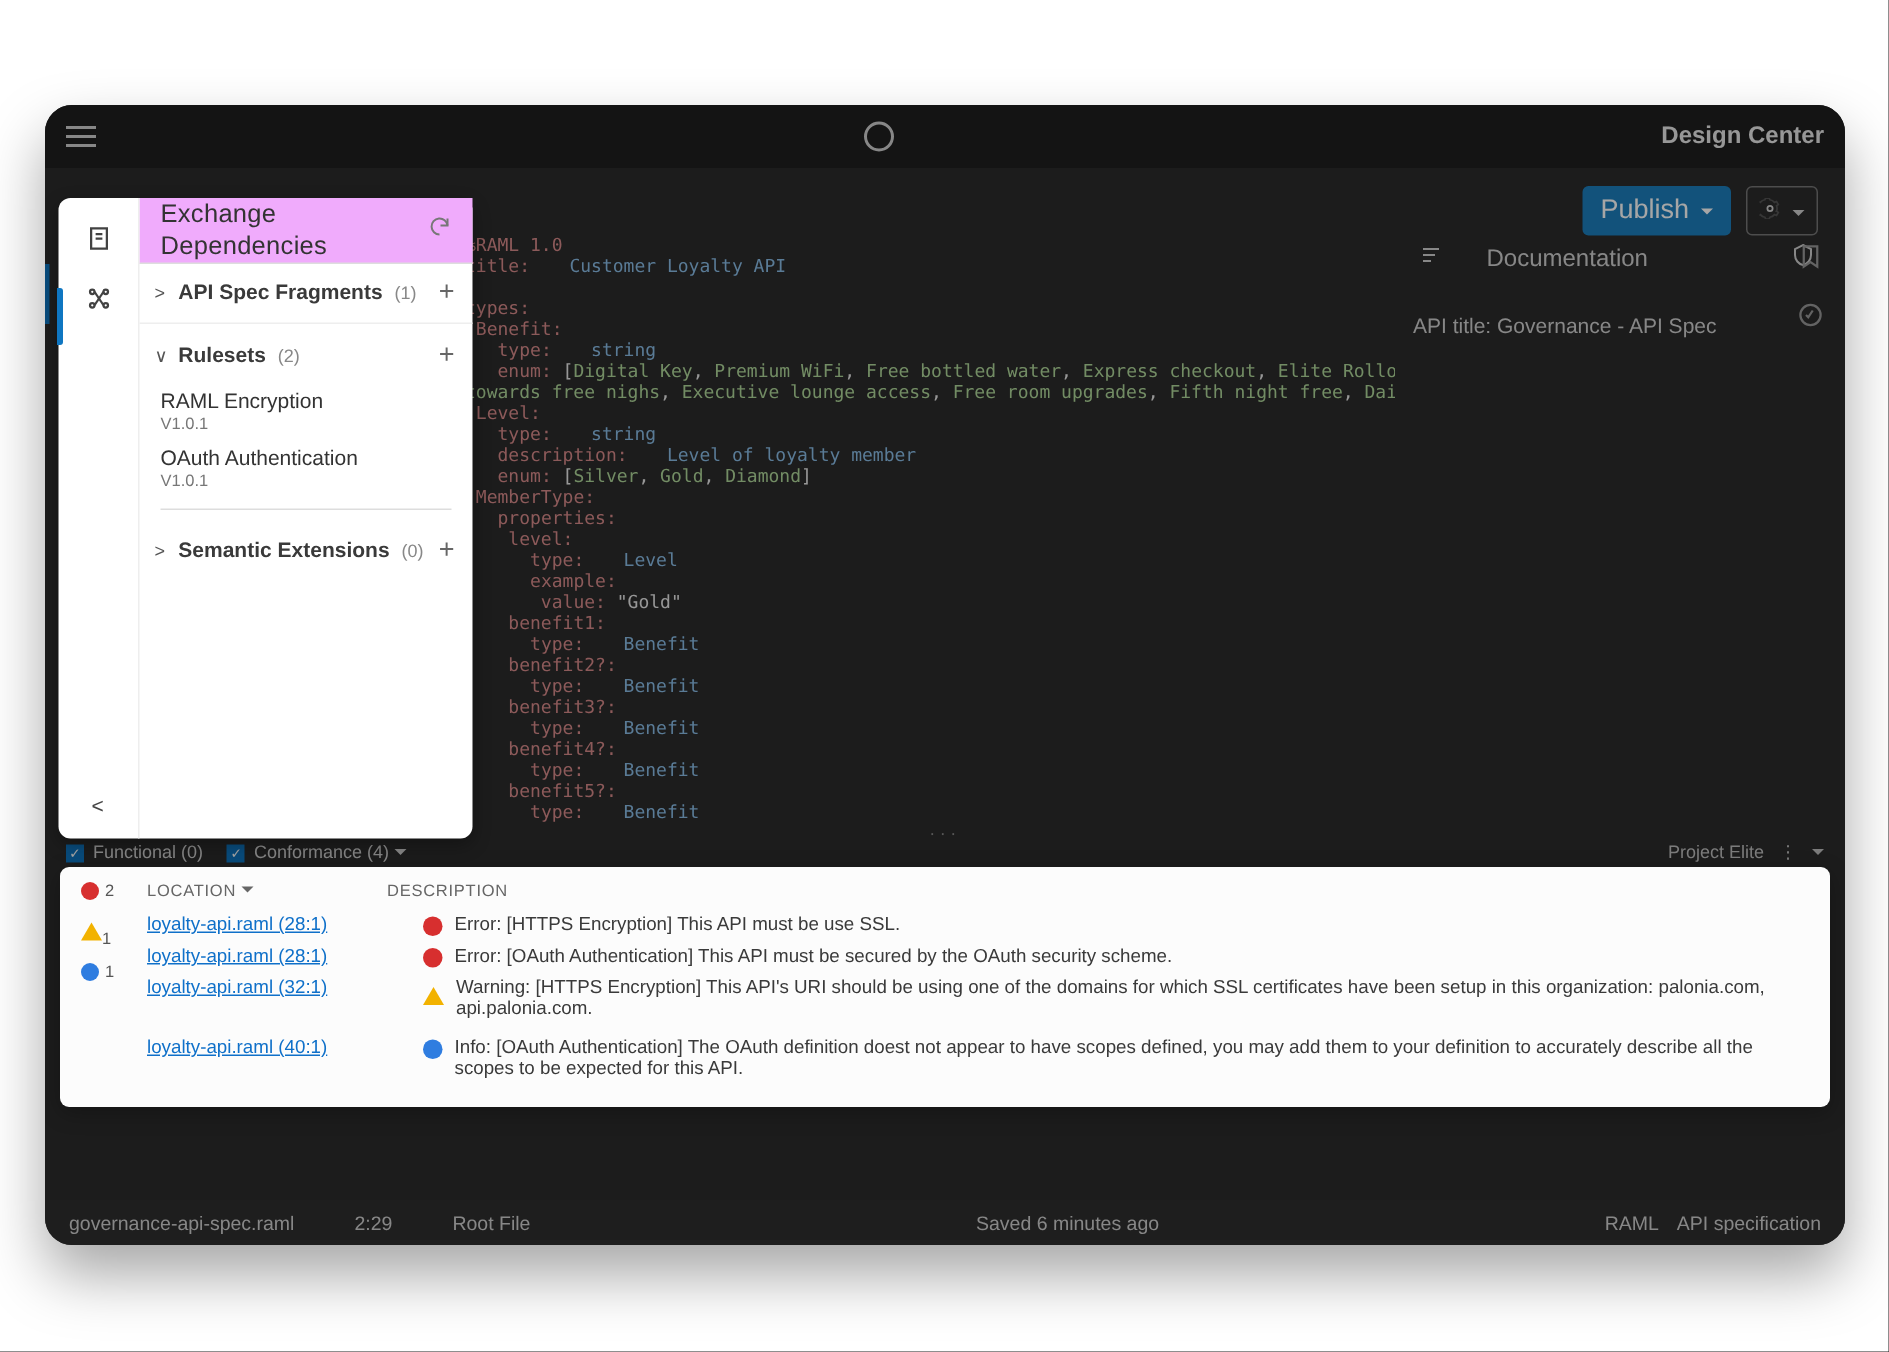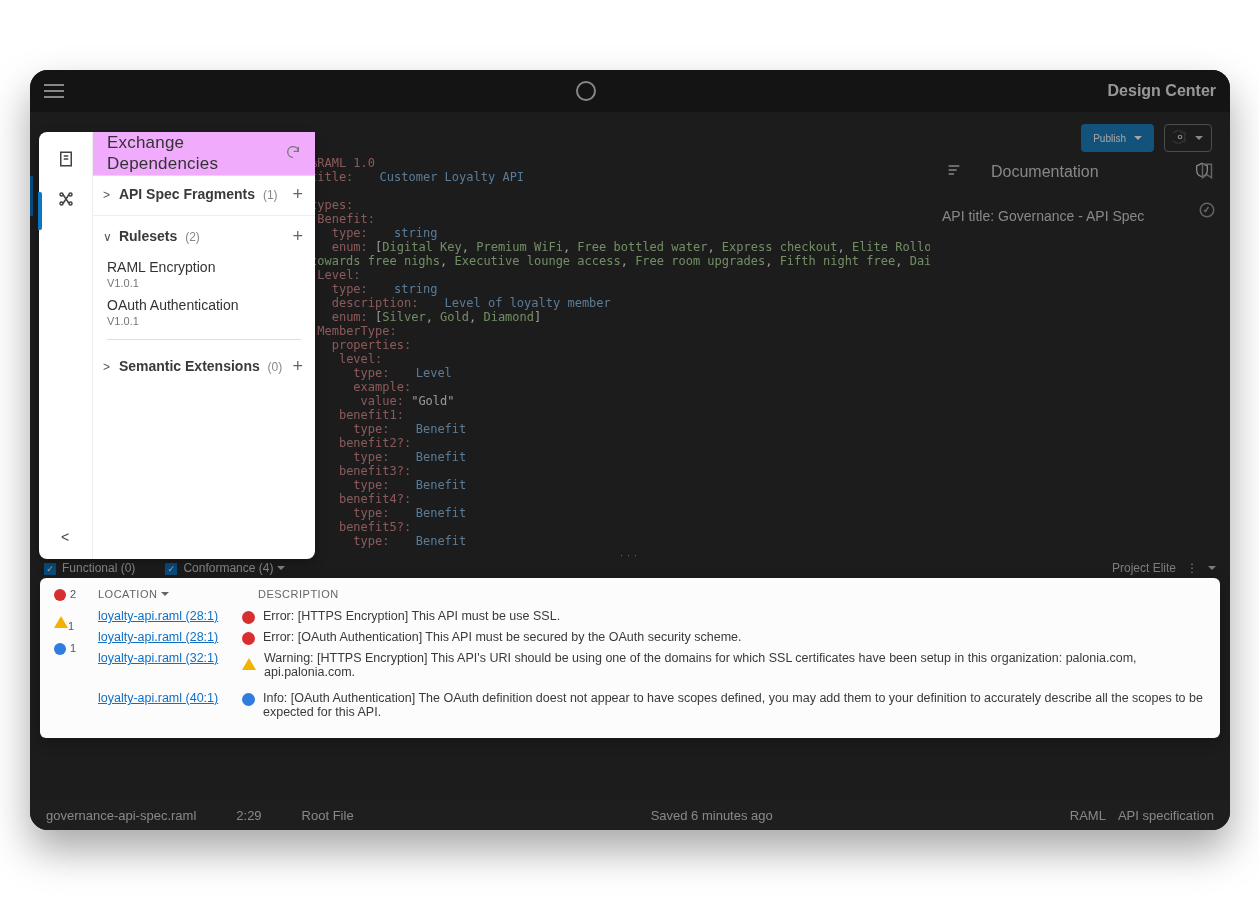--- a/index.html
+++ b/index.html
@@ -59,23 +59,22 @@
   .toolbar-row {
     position: absolute;
     right: 18px;
     top: 54px;
     display: flex;
     gap: 10px;
   }
   .btn {
     border-radius: 4px;
     display: inline-flex;
-    align-items: center;
     padding: 5px 12px;
-    font-size: 10px;
+    font-size: 18px;
     gap: 8px;
   }
   .btn-publish {
     background: #1d7fbd;
     color: #fff;
   }
   .btn-gear {
     background: #2b2b2b;
     border: 1px solid #777;
     color: #cfcfcf;
@@ -200,21 +199,21 @@
     display:flex; flex-direction:column; gap:18px; align-items:center;
     color:#999;
   }
 
   
   .filter-row {
     position: absolute;
     left: 10px; right: 10px;
     top: 488px;
     height: 20px;
-    display:flex; align-items:center; gap:30px;
+    display:flex; align-items:center; gap:16px;
     font-size:12px; color:#cfcfcf;
     padding: 0 4px;
   }
   .cb {
     width: 12px; height: 12px; background:#0f76c1; display:inline-flex;
     align-items:center; justify-content:center; color:#fff; font-size:9px;
     margin-right:6px;
   }
   .filter-row .spacer { flex:1; }
   .proj-err { color:#bfbfbf; font-size:12px; display:flex; align-items:center; gap:10px;}
@@ -243,21 +242,21 @@
   .b-err  { background:#d72f2f; }
   .b-warn { width:0;height:0;border:7px solid transparent;border-bottom:12px solid #f2b200; display:inline-block; transform:translateY(-2px); border-radius:0;}
   .b-warn-wrap { width:14px; display:inline-block;}
   .b-info { background:#2f7de0; }
 
   .err-table { flex:1; }
   .err-thead { display:flex; font-size:11px; color:#666; letter-spacing:.5px; padding-bottom:6px;}
   .col-loc  { width: 160px; }
   .col-desc { flex: 1; }
   .err-row { display:flex; align-items:flex-start; padding: 3px 0; font-size:12.5px;}
-  .err-row .loc { width: 144px; }
+  .err-row .loc { width: 184px; }
   .err-row .loc a { color:#0f70c9; text-decoration:underline;}
   .err-row .desc { flex:1; display:flex; gap:8px; align-items:flex-start; color:#3a3a3a;}
   .ico-e { width:13px;height:13px;border-radius:50%;background:#d72f2f;display:inline-block;flex-shrink:0; margin-top:2px;}
   .ico-w { width:0;height:0;border:7px solid transparent;border-bottom:12px solid #f2b200;flex-shrink:0;}
   .ico-i { width:13px;height:13px;border-radius:50%;background:#2f7de0;display:inline-block;flex-shrink:0; margin-top:2px;}
 
   
   .status-bar {
     position:absolute;
     left:0; right:0; bottom:0;

